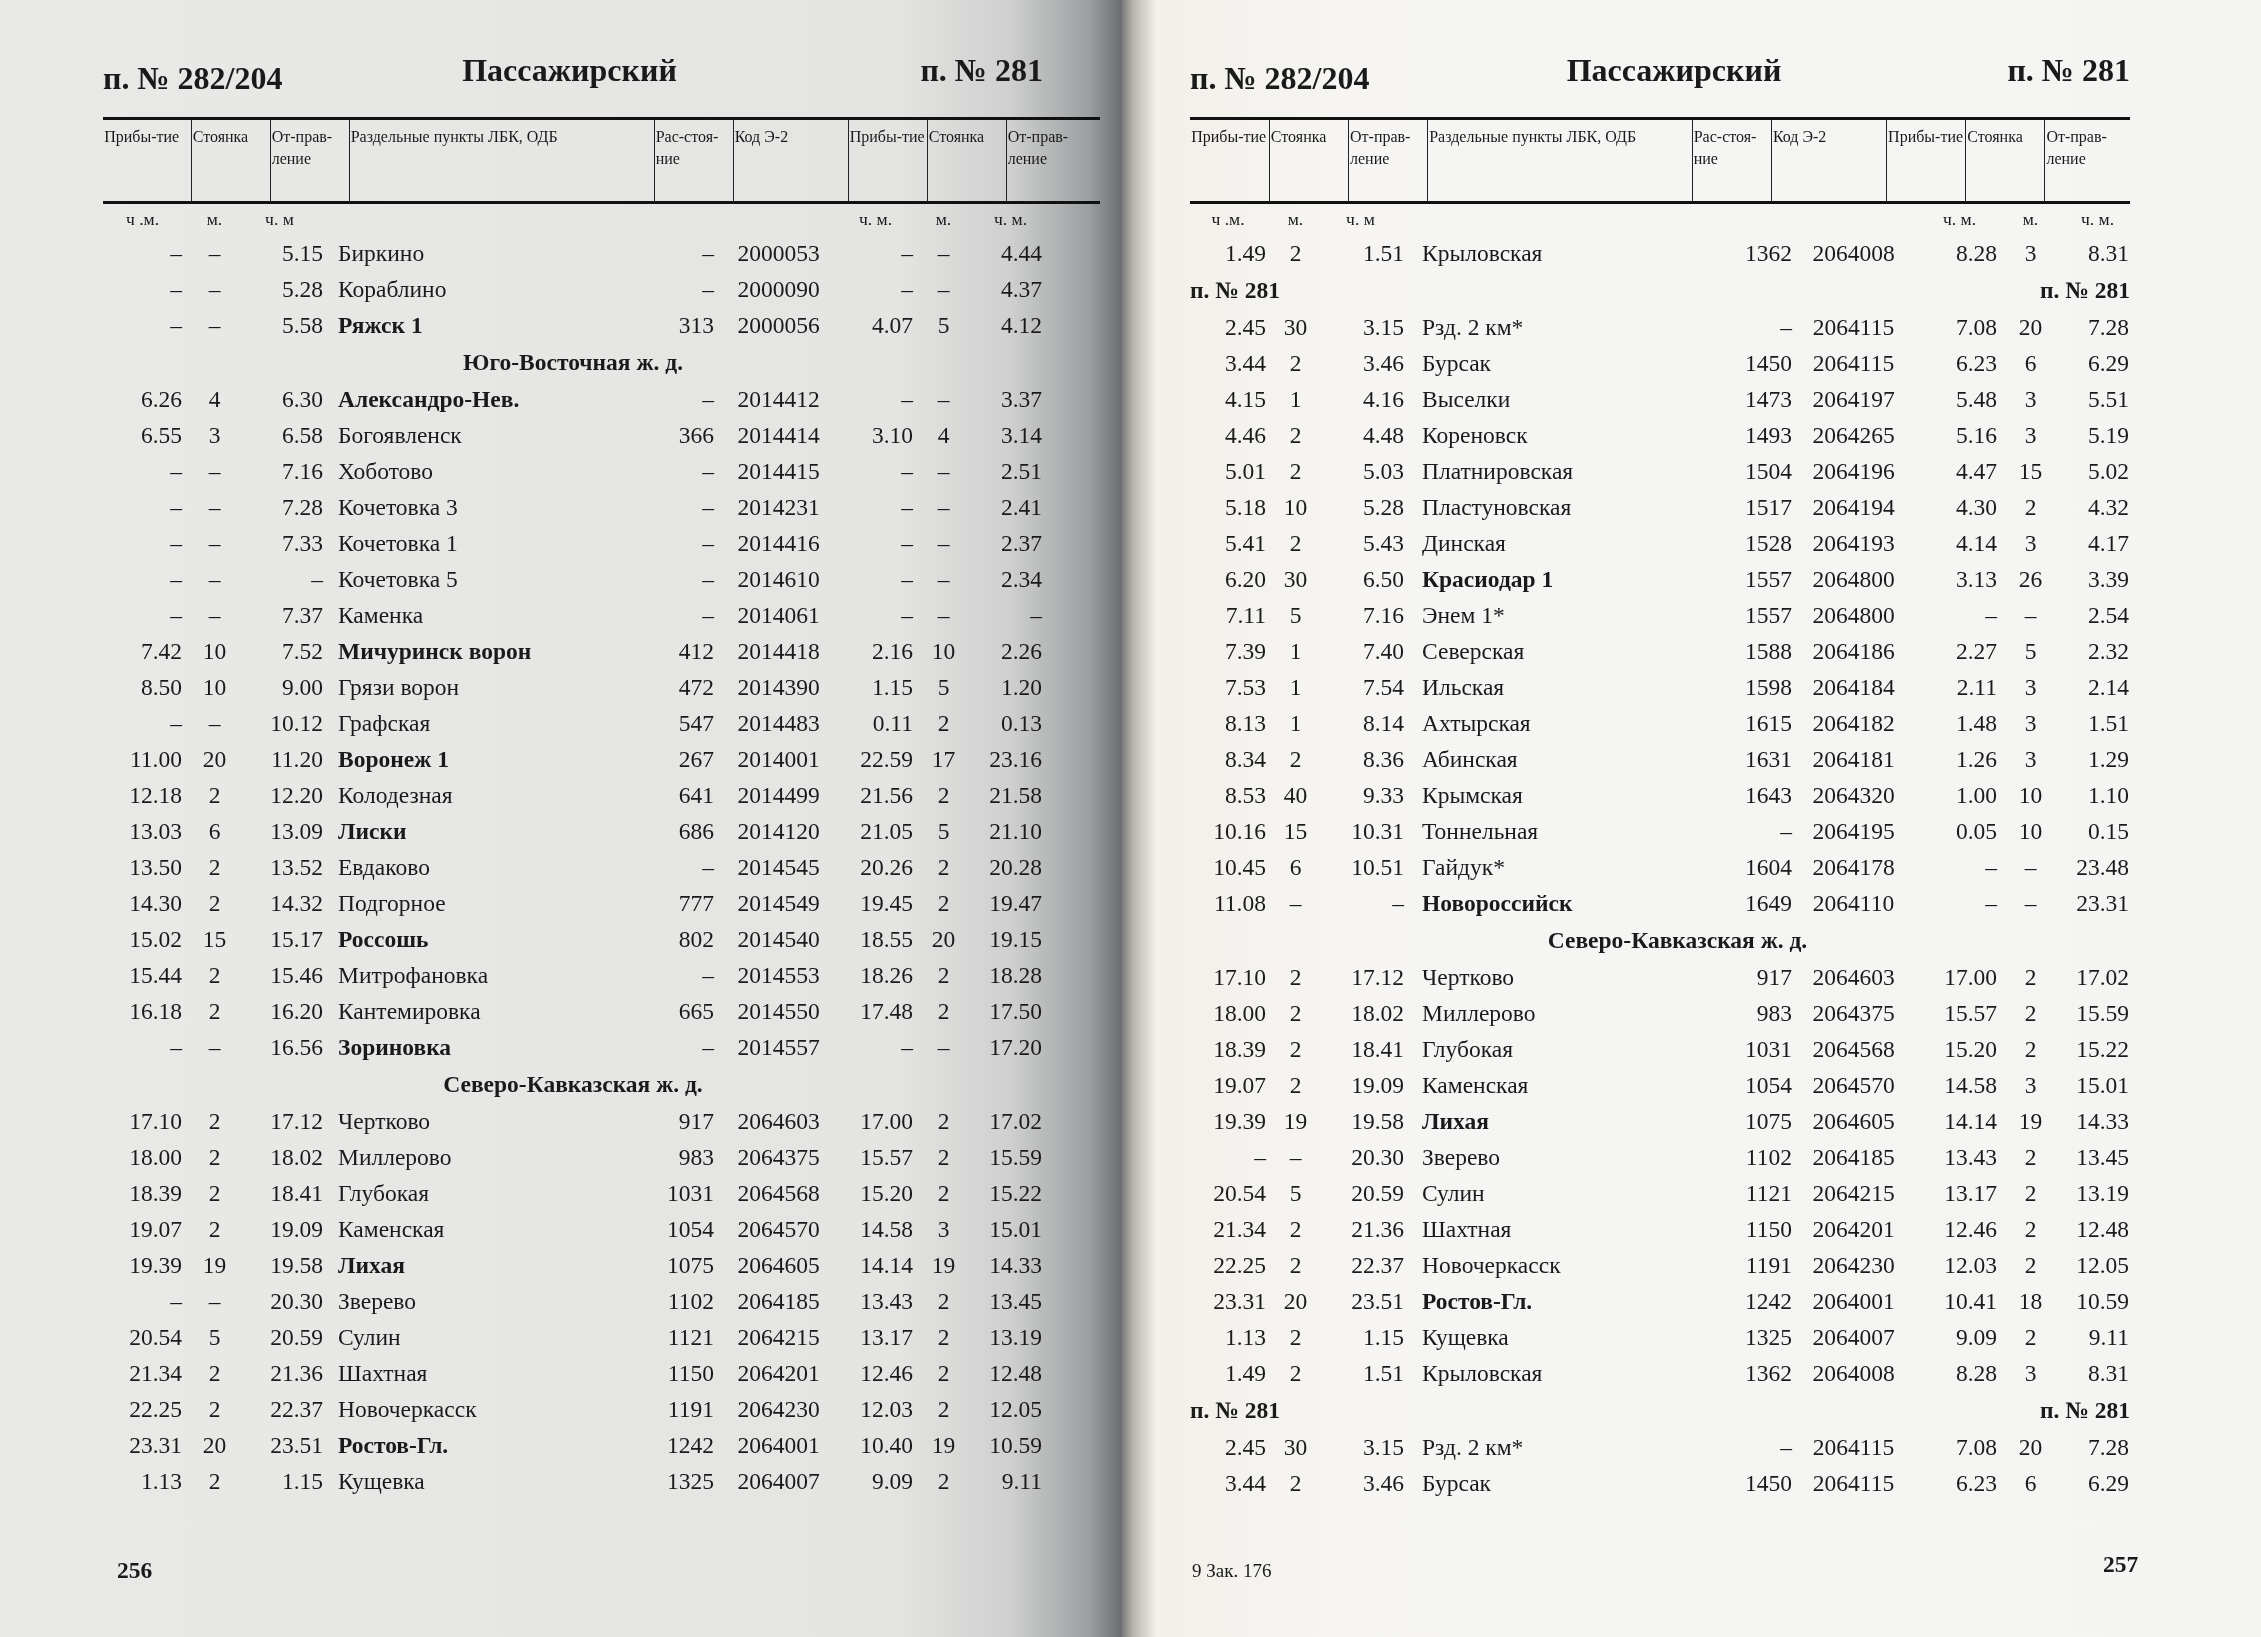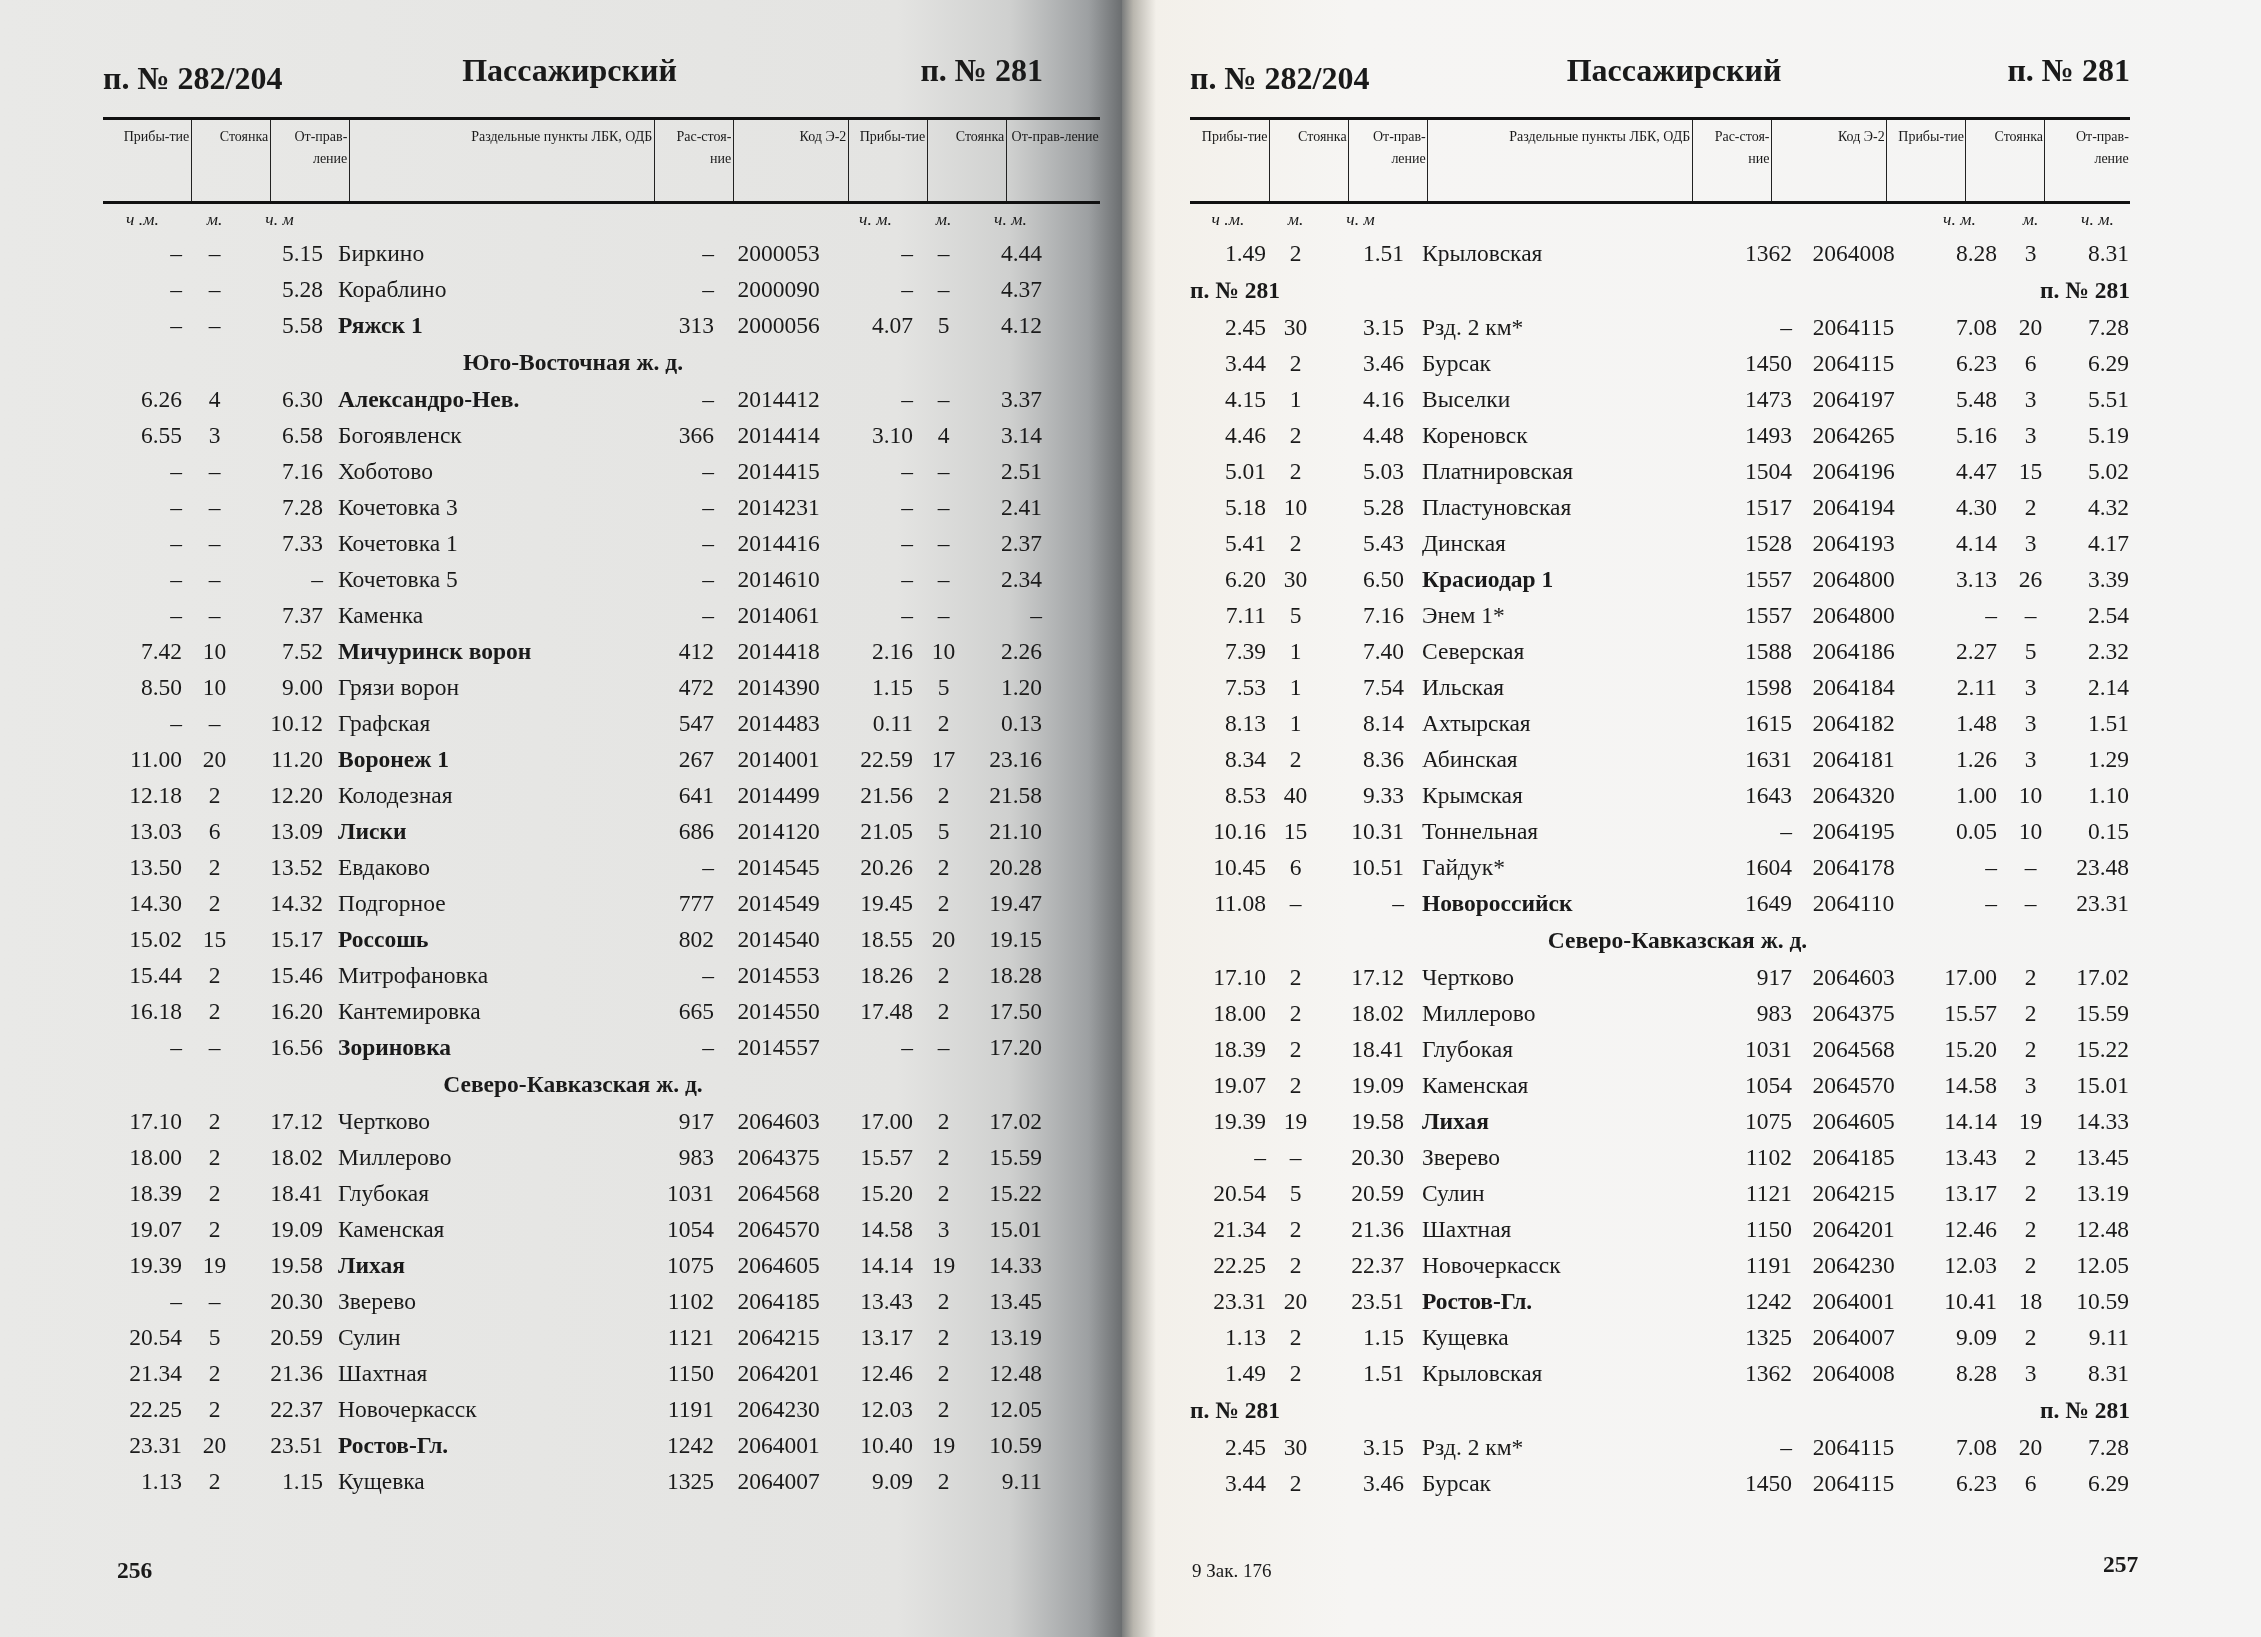--- a/index.html
+++ b/index.html
@@ -26,28 +26,28 @@
   .head .l { position:absolute; left:0; top:0;margin-top:8px; }
   .head .c { position:absolute; left:0; right:7px; text-align:center; top:0; }
   .head .r { position:absolute; right:0; top:0; }
 
   table.hdr {
     position:absolute; top:117px; left:0; right:0;
     border-collapse:collapse; table-layout:fixed; width:100%;
     border-top:3.5px solid #111; border-bottom:3.5px solid #111;
   }
   table.hdr th {
-    font-weight:normal; font-size:14px; line-height:22px; text-align:right;
+    font-weight:normal; font-size:16px; line-height:22px; text-align:left;
     vertical-align:top; padding:5.9px 1.2px 4.7px 1.2px;
     border-left:1.8px solid #222; height:70px;
   }
   table.hdr th:first-child { border-left:none; }
 
   .units { position:absolute; top:209px; left:0; right:0; height:23.5px; font-size:17.6px; }
-  .units span { position:absolute; text-align:center;font-style:italic; }
+  .units span { position:absolute; text-align:center; }
 
   .rows { position:absolute; top:235px; left:0; right:0; }
   .row { position:relative; height:36px; font-size:23.5px; line-height:36px; }
   .row span { position:absolute; top:0; white-space:nowrap; }
   .row .arr { text-align:right; }
   .row .st  { text-align:center; }
   .row .dep { text-align:right; }
   .row .name { text-align:left; }
   .row .dist { text-align:right; }
   .row .code { text-align:center; }

